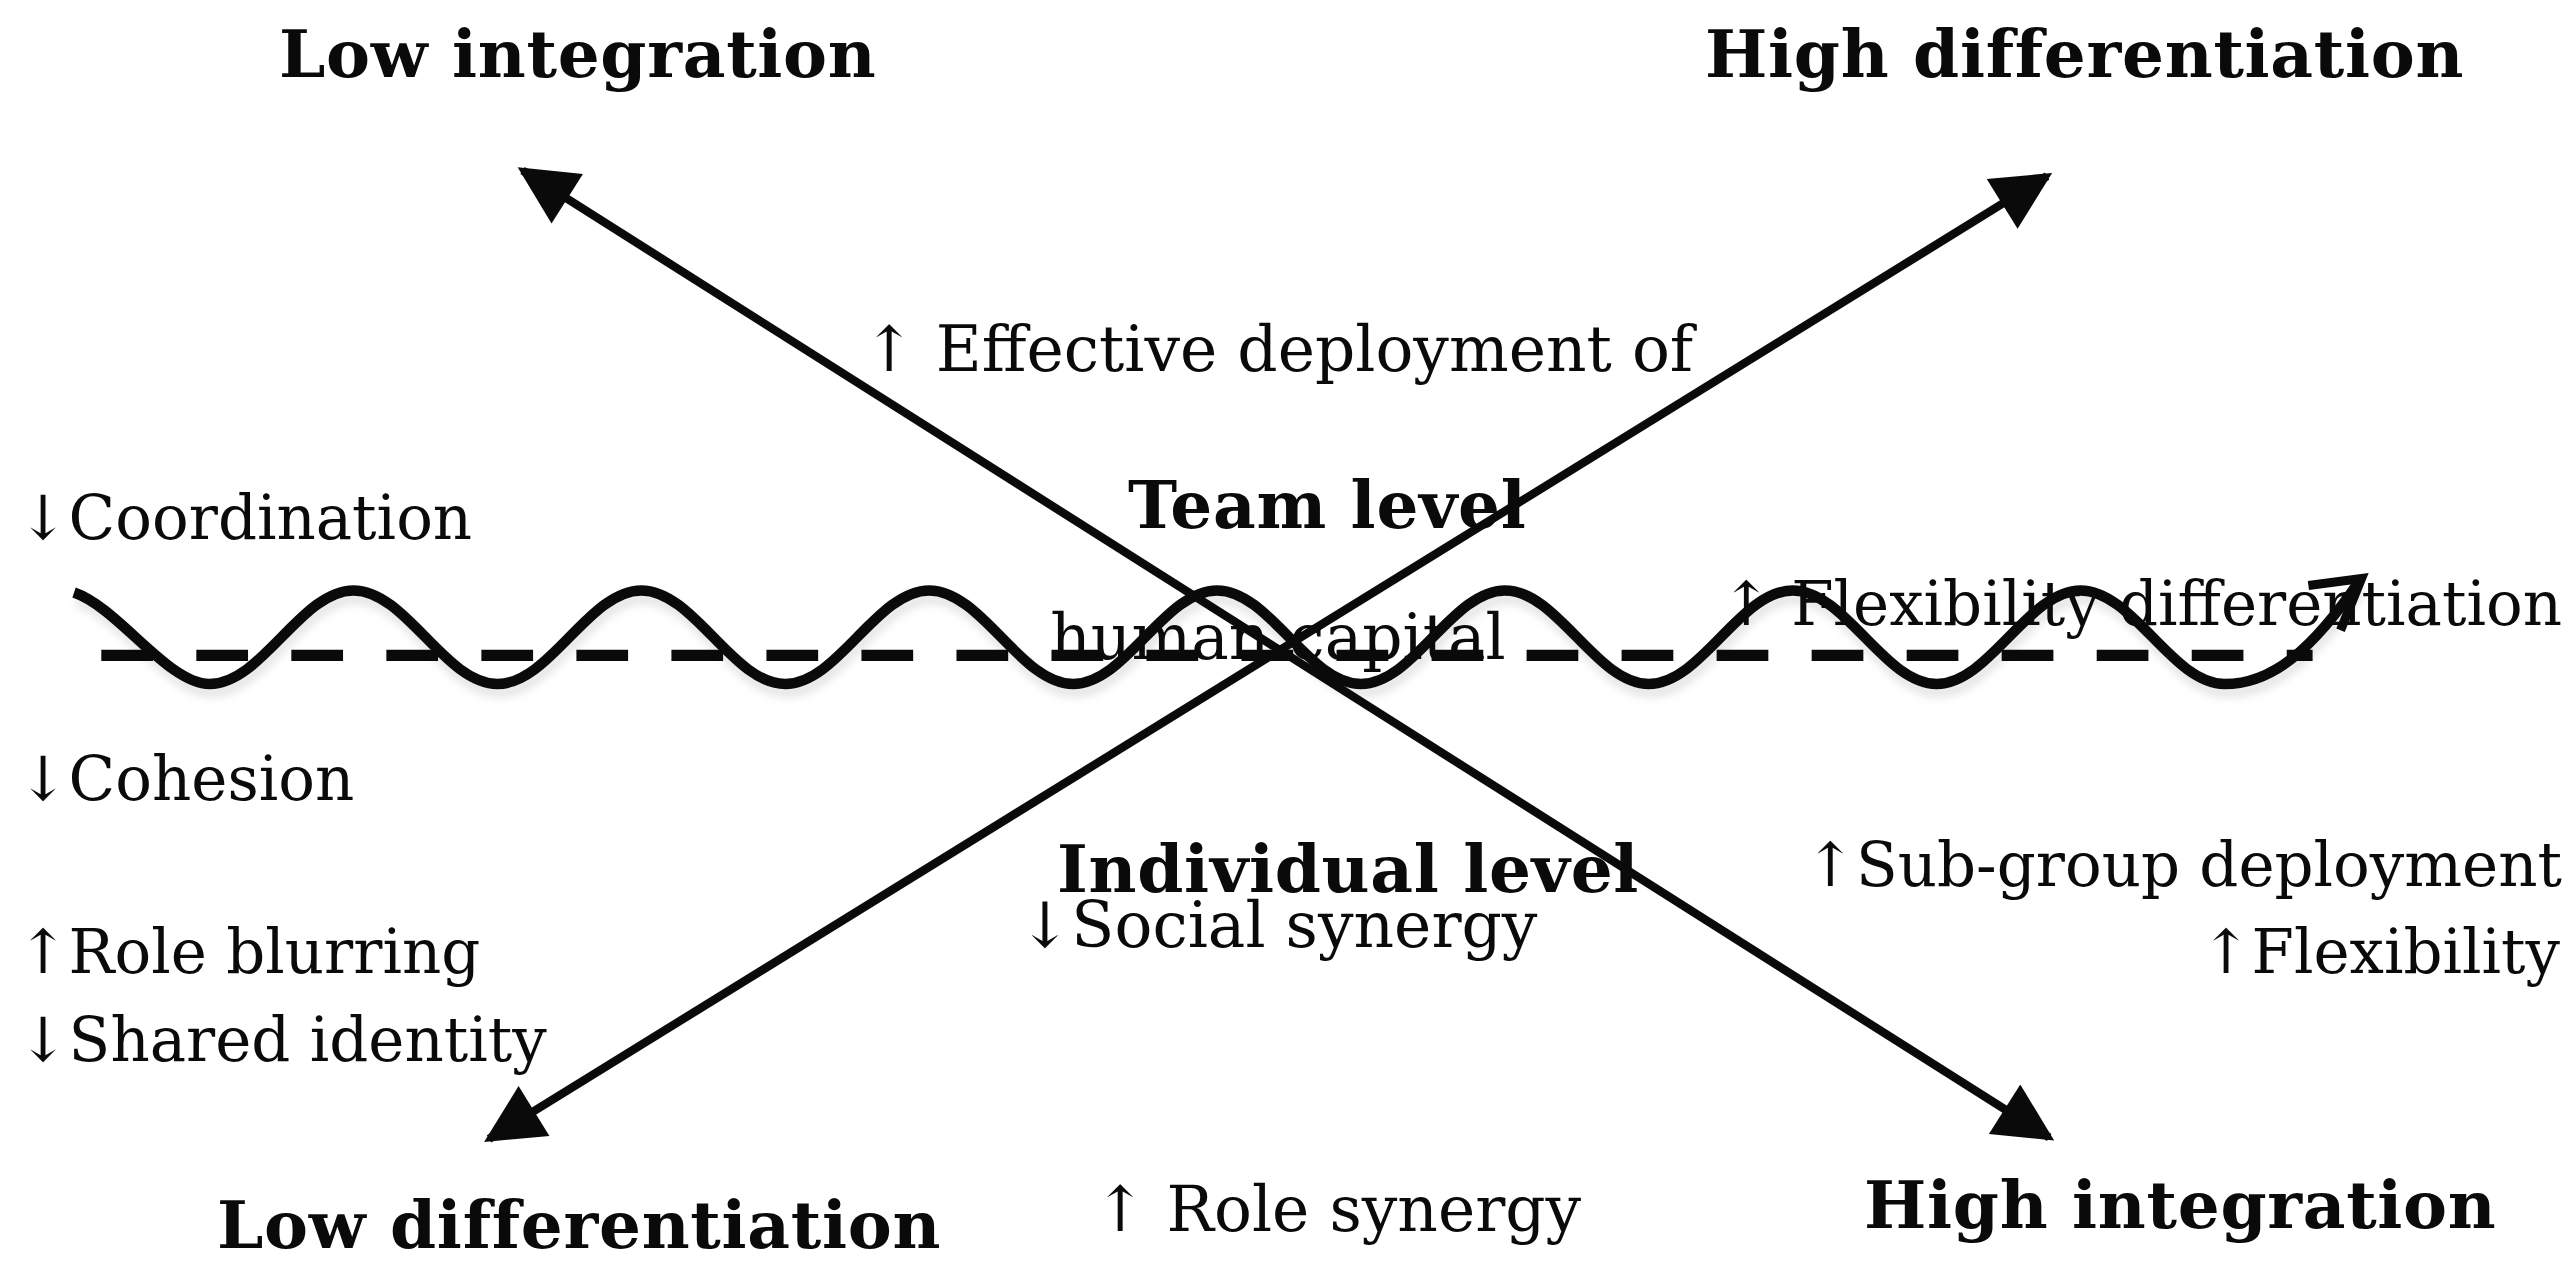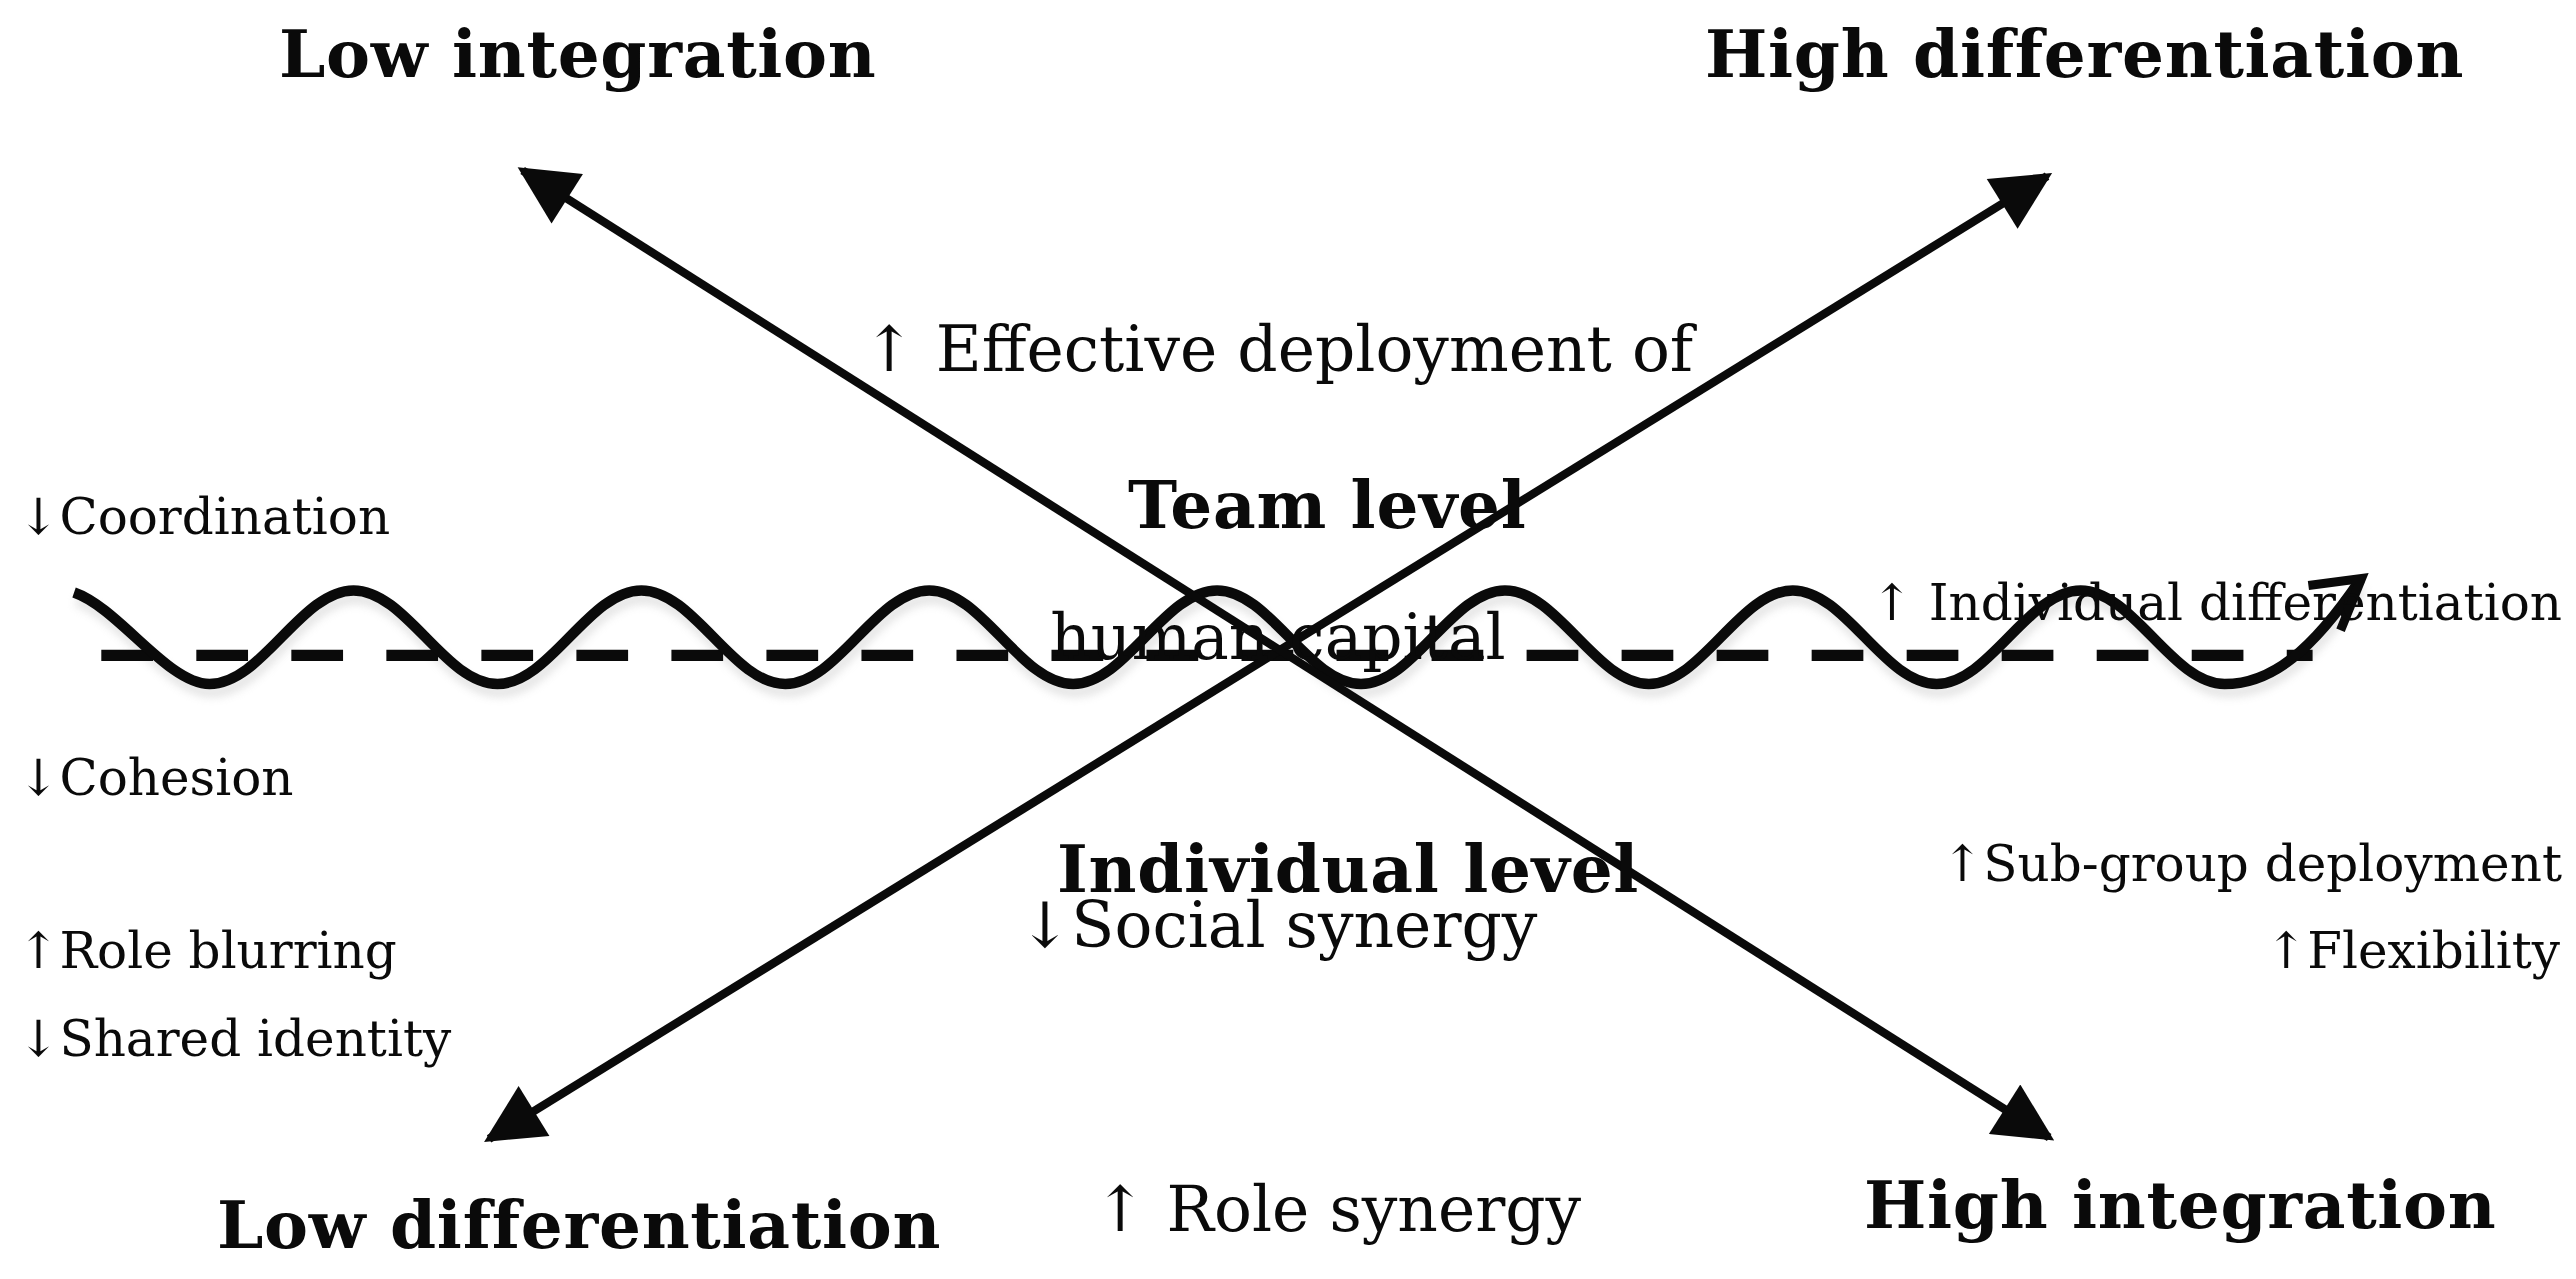--- a/index.html
+++ b/index.html
@@ -13,21 +13,21 @@
     overflow: hidden;
     border-radius: 21px;
   }
   .figure svg.geometry {
     position: absolute;
     left: 0; top: 0;
     width: 2576px; height: 1280px;
   }
   .label { position: absolute; white-space: pre; }
   .bold-label { font-weight: 700; font-size: 66px; letter-spacing: 0.7px; }
-  .body-text { font-size: 50px; line-height: 87px; }
+  .body-text { font-size: 61px; line-height: 87px; }
   .center-block { text-align: center; line-height: 96px; font-size: 63px; }
   .right-block { text-align: right; }
   .left-block { text-align: left; }
 </style>
 </head>
 <body>
 
 <div class="figure">
 
   <svg class="geometry" viewBox="0 0 3687 1832" aria-hidden="true">
@@ -88,21 +88,21 @@
 
   <div class="label bold-label" style="left:1057px; top:830px;">Individual level</div>
 
   <div class="label body-text left-block" style="left:17.5px; top:300px;">
     <div>↓Coordination</div>
     <div>↓Cohesion</div>
     <div>↓Shared identity</div>
   </div>
 
   <div class="label body-text right-block" style="right:14px; top:386px;">
-    <div>↑ Individual differentiation</div>
+    <div>↑ Flexibility differentiation</div>
     <div>↑Sub-group deployment</div>
   </div>
 
   <div class="label body-text left-block" style="left:17.5px; top:734px;">
     <div>↑Role blurring</div>
     
   </div>
 
   <div class="label body-text right-block" style="right:16px; top:734px;">
     <div>↑Flexibility</div>

